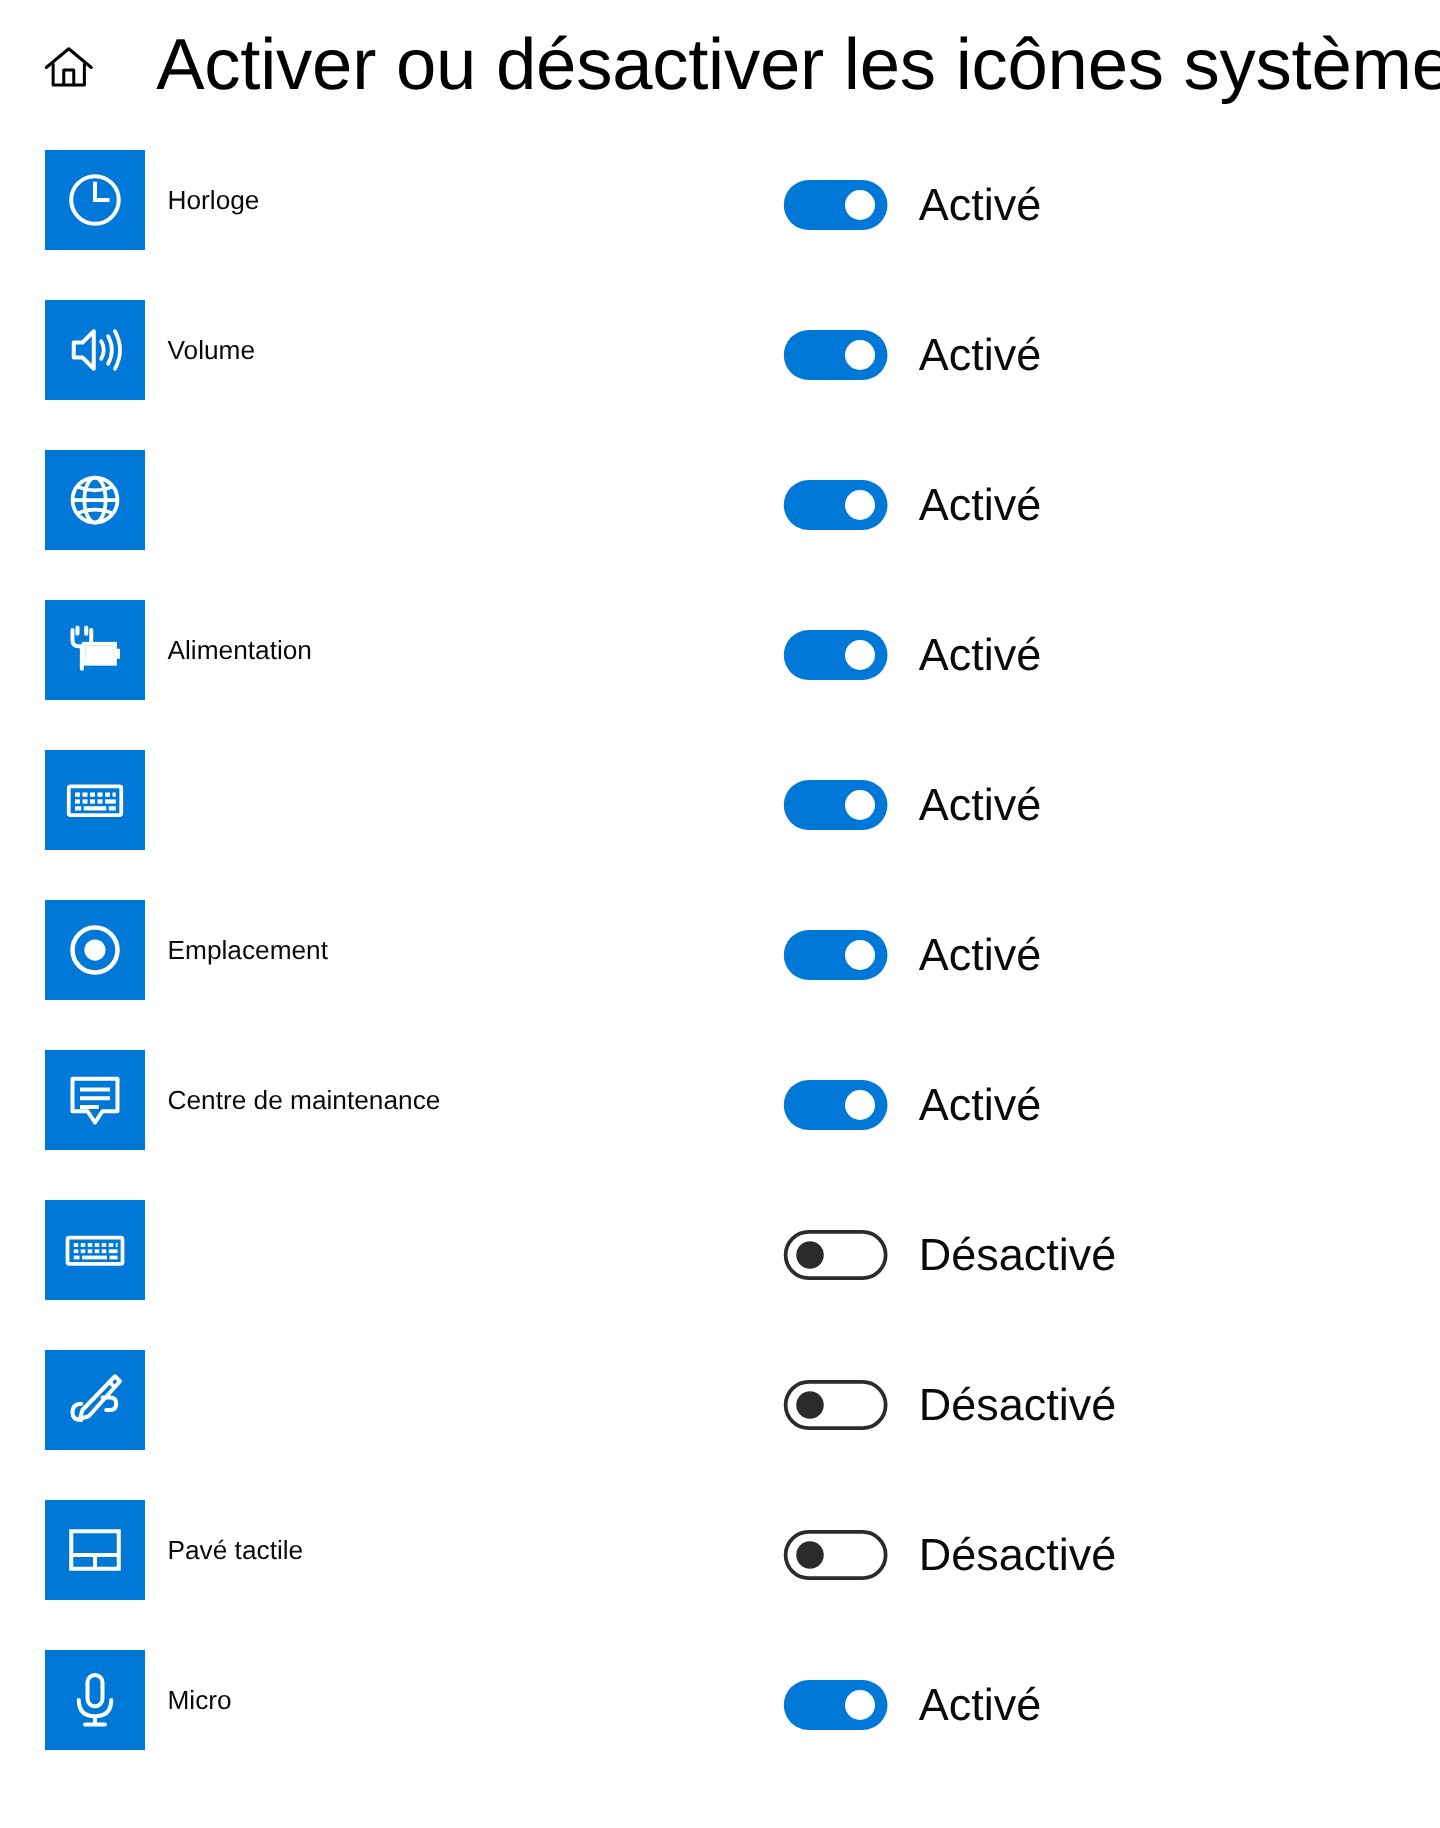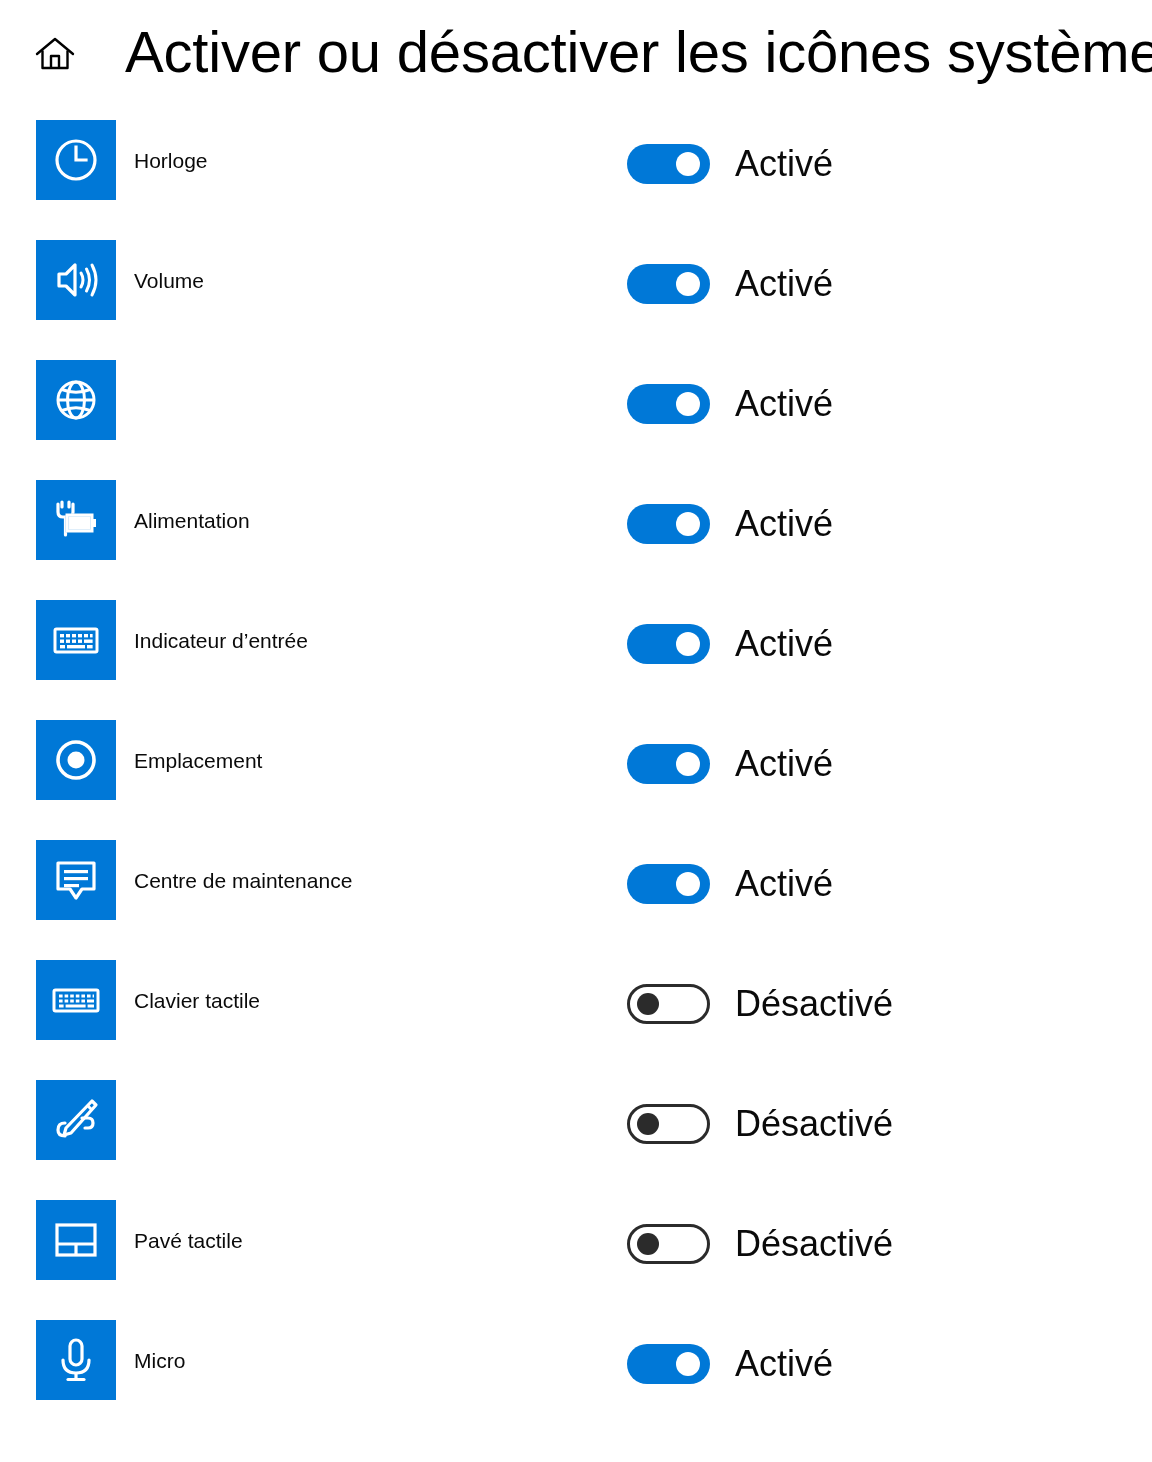--- a/index.html
+++ b/index.html
@@ -233,21 +233,20 @@
             <rect x="17" y="26.5" width="4" height="3.4"></rect>
           <rect x="23" y="26.5" width="4" height="3.4"></rect>
             <rect x="29" y="26.5" width="4" height="3.4"></rect>
           <rect x="35" y="26.5" width="8.6" height="3.4"></rect>
           <rect x="11" y="32" width="5" height="3.4"></rect>
             <rect x="18" y="32" width="18" height="3.4"></rect>
           <rect x="38" y="32" width="5.6" height="3.4"></rect>
         </g>
       </svg>
     </div>
-    <div class="row-label">Indicateur d’entrée</div>
     <div class="toggle-wrap">
       <div class="toggle on">
           <span class="knob"></span>
         </div>
       <div class="state-label">Activé</div>
     </div>
   </div>
 
   <div class="row">
     <div class="tile">
@@ -302,21 +301,20 @@
           <rect x="21.2" y="26.5" width="3.6" height="3"></rect>
             <rect x="26.8" y="26.5" width="3.6" height="3"></rect>
           <rect x="32.4" y="26.5" width="3.6" height="3"></rect>
             <rect x="38" y="26.5" width="7" height="3"></rect>
           <rect x="10" y="31.5" width="4.6" height="3"></rect>
             <rect x="16.6" y="31.5" width="20" height="3"></rect>
           <rect x="38.6" y="31.5" width="6.4" height="3"></rect>
         </g>
       </svg>
     </div>
-    <div class="row-label">Clavier tactile</div>
     <div class="toggle-wrap">
       <div class="toggle off">
           <span class="knob"></span>
         </div>
       <div class="state-label">Désactivé</div>
     </div>
   </div>
 
   <div class="row">
     <div class="tile">

